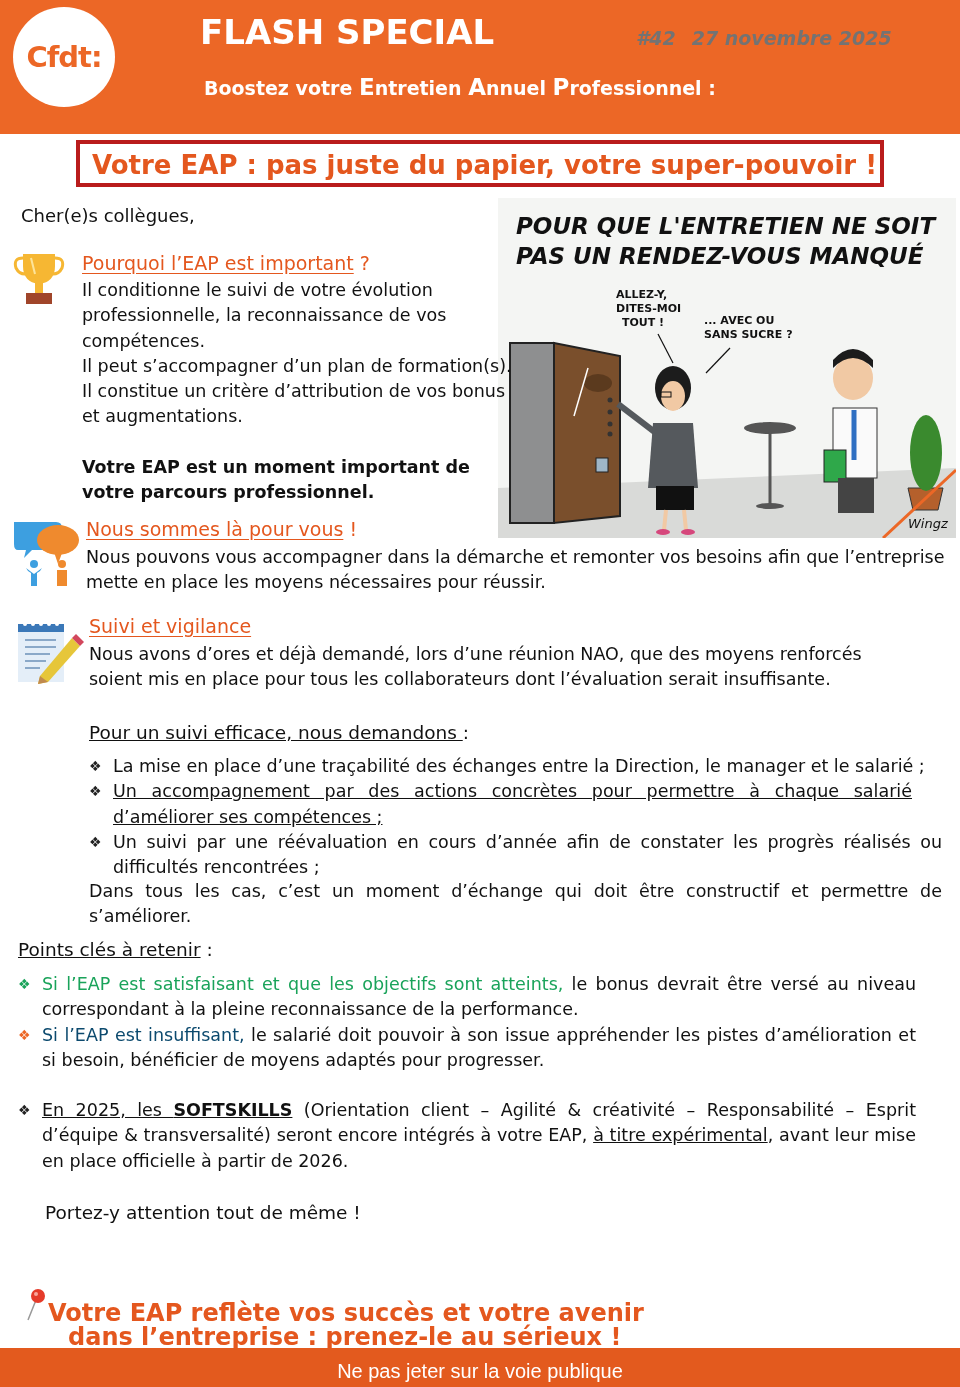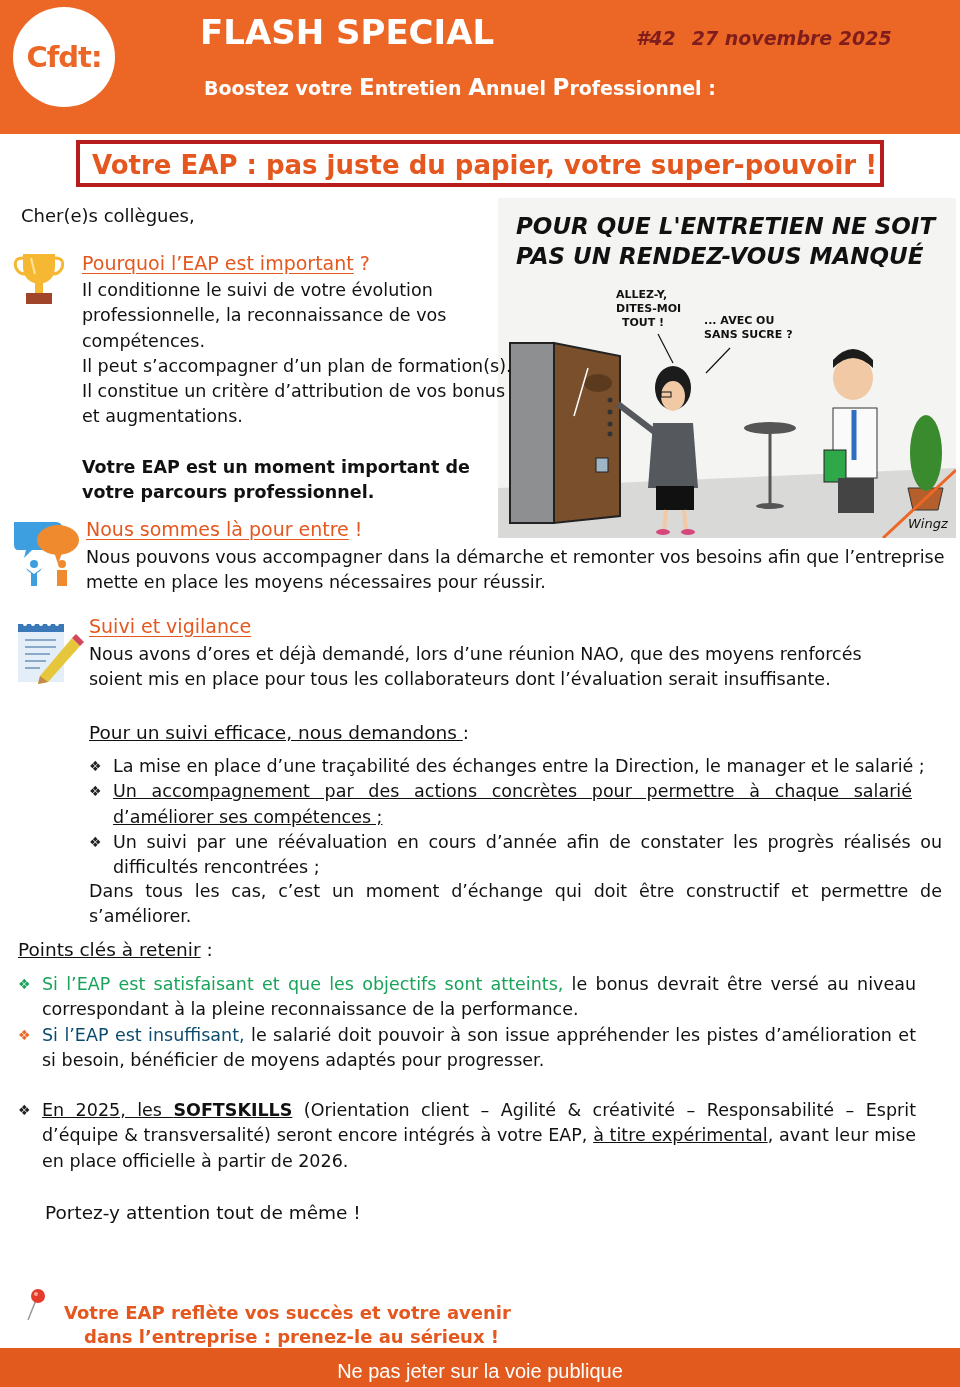--- a/index.html
+++ b/index.html
@@ -6,21 +6,21 @@
   html, body { width: 960px; height: 1387px; background: #ffffff; overflow: hidden; }
   body { position: relative; font-family: "DejaVu Sans", "Liberation Sans", sans-serif; color: #111; font-size: 17px; }
   .abs { position: absolute; }
 
   
   .banner { left: 0; top: 0; width: 960px; height: 134px; background: #ec6726; }
   .logo { left: 13px; top: 7px; width: 102px; height: 100px; border-radius: 50%; background: #fff;
           display: flex; align-items: center; justify-content: center; }
   .logo span { color: #ec6726; font-family: "DejaVu Sans", sans-serif; font-weight: bold; font-size: 29px; letter-spacing: -1px; }
   .flash-title { left: 200px; top: 12px; color: #fff; font-weight: bold; font-size: 34px; font-family: "DejaVu Sans", sans-serif; letter-spacing: 0px; }
-  .issue { left: 636px; top: 27px; color: #7f1d1d; font-style: italic; font-weight: bold; font-size: 19px; font-family: "DejaVu Sans", sans-serif; }
+  .issue { left: 636px; top: 27px; color: #737373; font-style: italic; font-weight: bold; font-size: 19px; font-family: "DejaVu Sans", sans-serif; }
   .issue span + span { margin-left: 16px; }
   .subtitle { left: 204px; top: 74px; color: #fff; font-weight: bold; font-size: 19px; line-height: 27px; font-family: "DejaVu Sans", sans-serif; }
   .subtitle .big { font-size: 23px; }
 
   
   .boxed-title { left: 76px; top: 140px; width: 808px; height: 47px; border: 4px solid #b91c1c;
                  color: #e4571e; font-weight: bold; font-size: 26px; padding-left: 12px; line-height: 43px; font-family: "DejaVu Sans", sans-serif; }
 
   .greeting { left: 21px; top: 205px; font-size: 18px; }
 
@@ -38,21 +38,21 @@
   ul.diamonds li { position: relative; padding-left: 24px; }
   ul.diamonds li::before { content: "\2756"; position: absolute; left: 0; top: 0; font-size: 14px; }
   .green { color: #1aa35a; }
   .orange { color: #0c4a6e; }
   .li-green::before { color: #1aa35a; }
   .li-orange::before { color: #ec6726; }
   .li-dark::before { color: #222; }
 
   .justify { text-align: justify; }
 
-  .footer-note { left: 64px; top: 1301px; color: #e4571e; font-weight: bold; font-size: 18px; line-height: 24px; font-family: "DejaVu Sans", sans-serif; }
+  .footer-note { left: 48px; top: 1301px; color: #e4571e; font-weight: bold; font-size: 24px; line-height: 24px; font-family: "DejaVu Sans", sans-serif; }
   .footer-bar { left: 0; top: 1348px; width: 960px; height: 39px; background: #e35a1e; color: #fff; text-align: center;
                 font-size: 20px; line-height: 46px; font-family: "Liberation Sans", sans-serif; }
 </style>
 </head>
 <body>
 
 <div class="abs banner"></div>
 <div class="abs logo">
   <span>Cfdt:</span>
 </div>
@@ -149,21 +149,21 @@
   <svg width="68" height="70" viewBox="0 0 68 70">
     <path d="M2 4 H44 Q50 4 50 10 V26 Q50 32 44 32 H20 L12 40 L14 32 H6 Q2 32 2 26 Z" fill="#3d9fe0"></path>
     <ellipse cx="46" cy="22" rx="21" ry="15" fill="#ef8a2e"></ellipse>
     <path d="M42 34 L46 46 L50 35 Z" fill="#ef8a2e"></path>
     <circle cx="22" cy="46" r="4" fill="#3d9fe0"></circle>
     <path d="M14 50 L22 56 L30 50 L28 53 L25 55 V68 H19 V55 L16 53 Z" fill="#3d9fe0"></path>
     <circle cx="50" cy="46" r="4" fill="#ef8a2e"></circle>
     <rect x="45" y="52" width="10" height="16" fill="#ef8a2e"></rect>
   </svg>
 </div>
-<div class="abs section-head" style="left:86px; top:518px;"><u>Nous sommes là pour entre</u><span> !</span></div>
+<div class="abs section-head" style="left:86px; top:518px;"><u>Nous sommes là pour vous</u><span> !</span></div>
 <div class="abs body-text" style="left:86px; top:545px; width:860px;">Nous pouvons vous accompagner dans la démarche et remonter vos besoins afin que l’entreprise mette en place les moyens nécessaires pour réussir.</div>
 
 <div class="abs" style="left:16px; top:620px; width:68px; height:64px;">
   <svg width="68" height="64" viewBox="0 0 68 64">
     <rect x="2" y="4" width="46" height="58" fill="#e4eef8"></rect>
     <rect x="2" y="4" width="46" height="8" fill="#3b78b8"></rect>
     <g fill="#fff">
         <circle cx="9" cy="4" r="2"></circle>
         <circle cx="17" cy="4" r="2"></circle>
         <circle cx="25" cy="4" r="2"></circle>

